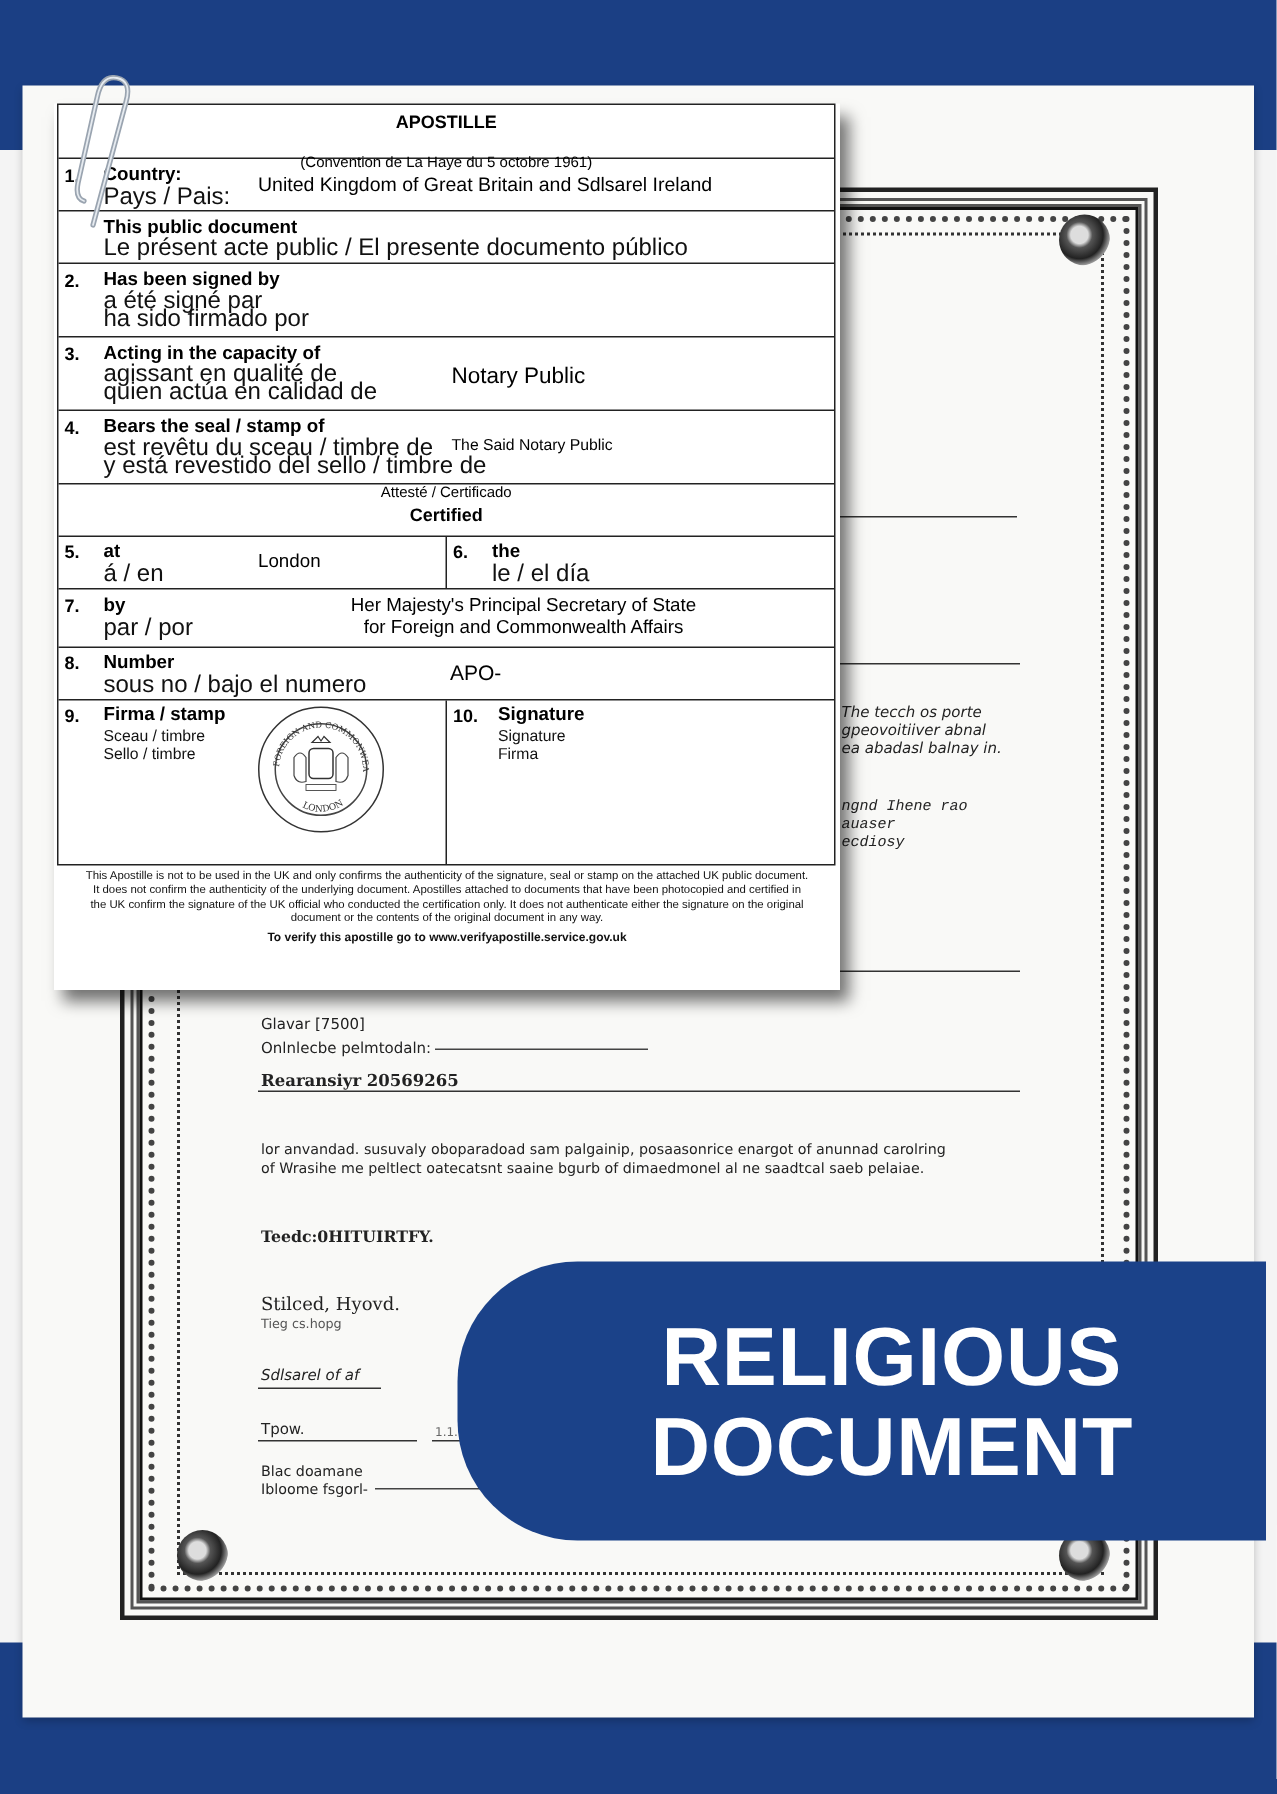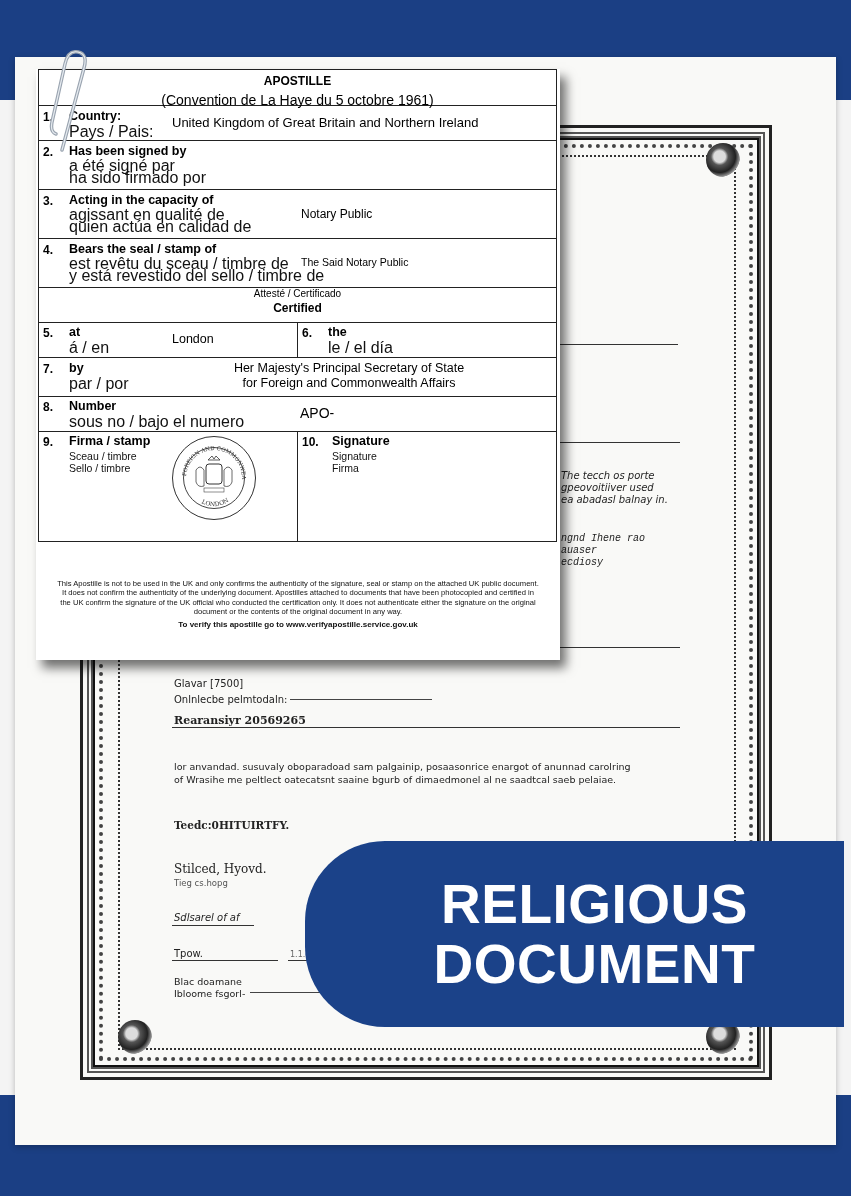--- a/index.html
+++ b/index.html
@@ -48,21 +48,21 @@
     background:#fff; box-shadow: 6px 8px 10px rgba(0,0,0,0.55);
   }
   .ap-table {
     position:absolute; left:2px; top:0; width:519px;
     border:1.5px solid #222; box-sizing:border-box;
   }
   .ap-row { border-bottom:1.5px solid #222; position:relative; box-sizing:border-box; }
   .ap-row:last-child { border-bottom:none; }
   .ap-title { text-align:center; height:36px; }
   .ap-title .t1 { font-weight:bold; font-size:12px; padding-top:4px; }
-  .ap-title .t2 { font-size:14px; margin-top:4px; }
+  .ap-title .t2 { font-size:10px; margin-top:15px; }
   .num { position:absolute; left:4px; font-weight:bold; font-size:12px; }
   .lbl { position:absolute; left:30px; font-weight:bold; font-size:12.5px; }
   .sub { position:absolute; left:30px; font-size:16px; line-height:12px; color:#111; }
   .val { position:absolute; font-size:11px; }
   .split { display:flex; }
   .split > div { position:relative; }
   .footer { position:absolute; left:0; top:510px; width:524px; text-align:center; font-size:7.6px; line-height:9.3px; color:#111; }
   .footer p { margin:0 0 4px 0; }
   .footer .verify { font-weight:bold; font-size:8px; }
 
@@ -99,21 +99,21 @@
   <div class="frame-inner"></div>
   <div class="corner" style="left:706px;top:143px;"></div>
   <div class="corner" style="left:118px;top:1020px;"></div>
   <div class="corner" style="left:706px;top:1020px;"></div>
 
   <div class="cert-line" style="left:555px;top:344px;width:123px;"></div>
   <div class="cert-line" style="left:555px;top:442px;width:125px;"></div>
 
   <div class="cert-text" style="left:561px;top:470px;font-style:italic;font-size:10px;line-height:12px;">
     <div>The tecch os porte</div>
-    <div>gpeovoitiiver used</div>
+    <div>gpeovoitiiver abnal</div>
     <div>ea abadasl balnay in.</div>
   </div>
   <div class="cert-text" style="left:561px;top:533px;font-style:italic;font-size:10px;line-height:12px;font-family:Liberation Mono, monospace;">
     <div>ngnd Ihene rao</div>
     <div>auaser</div>
     <div>ecdiosy</div>
   </div>
 
   <div class="cert-line" style="left:555px;top:647px;width:125px;"></div>
 
@@ -154,35 +154,39 @@
   <div class="ap-table">
     <div class="ap-row ap-title">
       <div class="t1">APOSTILLE</div>
       <div class="t2">(Convention de La Haye du 5 octobre 1961)</div>
     </div>
 
     <div class="ap-row" style="height:35px;">
       <span class="num" style="top:4px;">1.</span>
       <span class="lbl" style="top:3px;">Country:</span>
       <span class="sub" style="top:20px;">Pays / Pais:</span>
-      <span class="val" style="left:133px;top:9px;font-size:13px;">United Kingdom of Great Britain and Northern Ireland</span>
-    </div>
-
+      <span class="val" style="left:133px;top:9px;font-size:13px;">United Kingdom of Great Britain and Sdlsarel Ireland</span>
+    </div>
+
+    <div class="ap-row" style="height:35px;">
+      <span class="lbl" style="top:3px;">This public document</span>
+      <span class="sub" style="top:19px;">Le présent acte public / El presente documento público</span>
+    </div>
 
     <div class="ap-row" style="height:49px;">
       <span class="num" style="top:4px;">2.</span>
       <span class="lbl" style="top:3px;">Has been signed by</span>
       <span class="sub" style="top:19px;"><span>a été signé par</span><br><span>ha sido firmado por</span></span>
     </div>
 
     <div class="ap-row" style="height:49px;">
       <span class="num" style="top:4px;">3.</span>
       <span class="lbl" style="top:3px;">Acting in the capacity of</span>
       <span class="sub" style="top:19px;"><span>agissant en qualité de</span><br><span>quien actúa en calidad de</span></span>
-      <span class="val" style="left:262px;top:17px;font-size:12px;">Notary Public</span>
+      <span class="val" style="left:262px;top:17px;font-size:15px;">Notary Public</span>
     </div>
 
     <div class="ap-row" style="height:49px;">
       <span class="num" style="top:4px;">4.</span>
       <span class="lbl" style="top:3px;">Bears the seal / stamp of</span>
       <span class="sub" style="top:19px;"><span>est revêtu du sceau / timbre de</span><br><span>y está revestido del sello / timbre de</span></span>
       <span class="val" style="left:262px;top:17px;font-size:10.5px;">The Said Notary Public</span>
     </div>
 
     <div class="ap-row" style="height:35px;text-align:center;">

